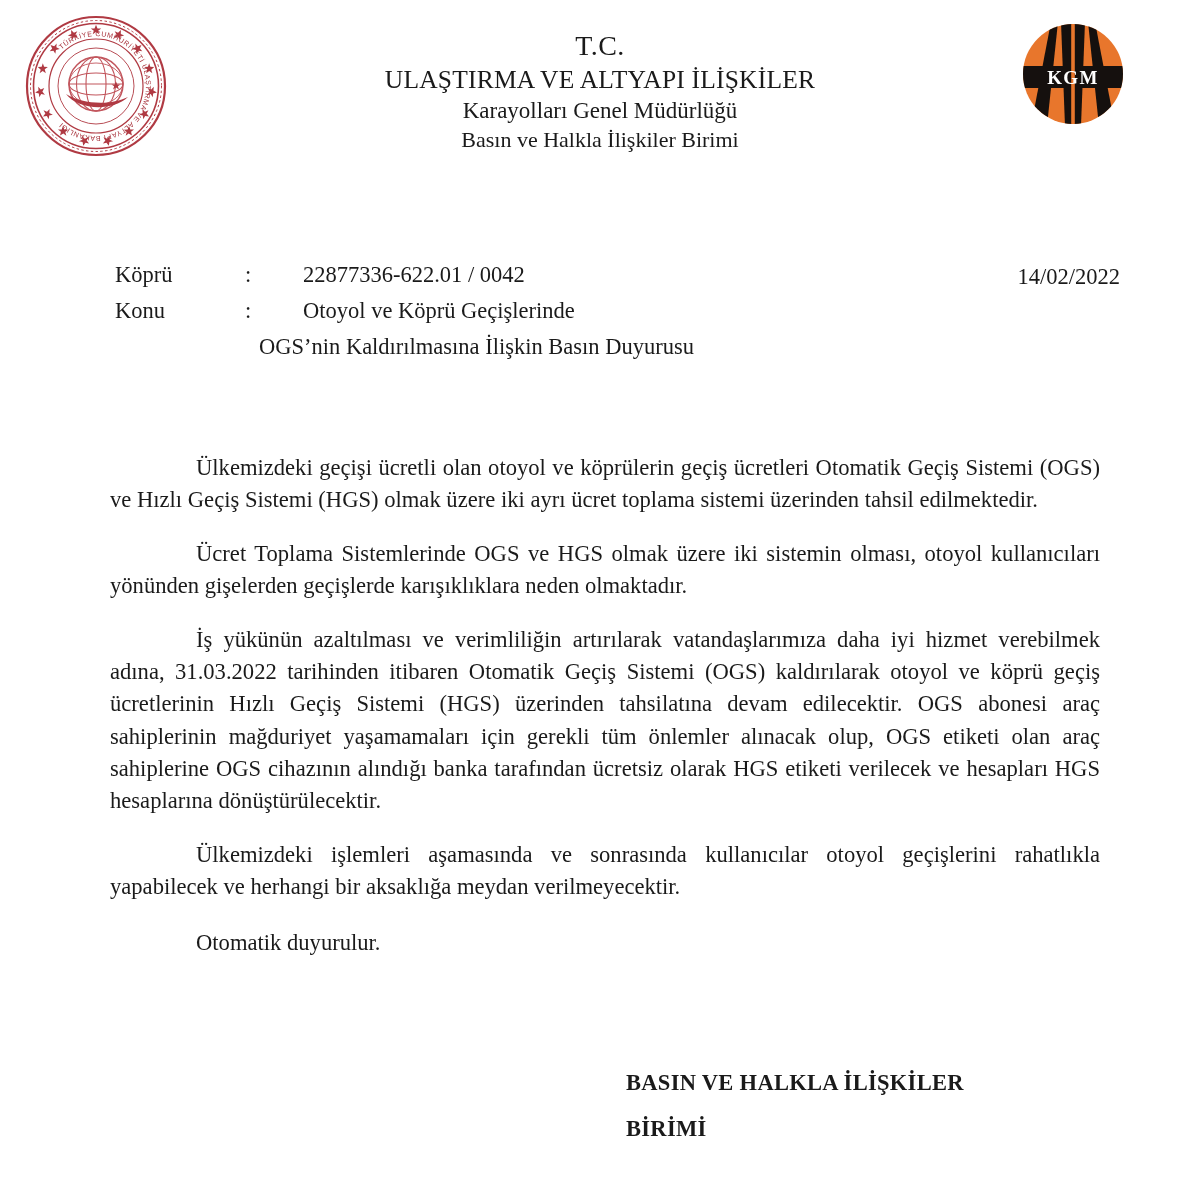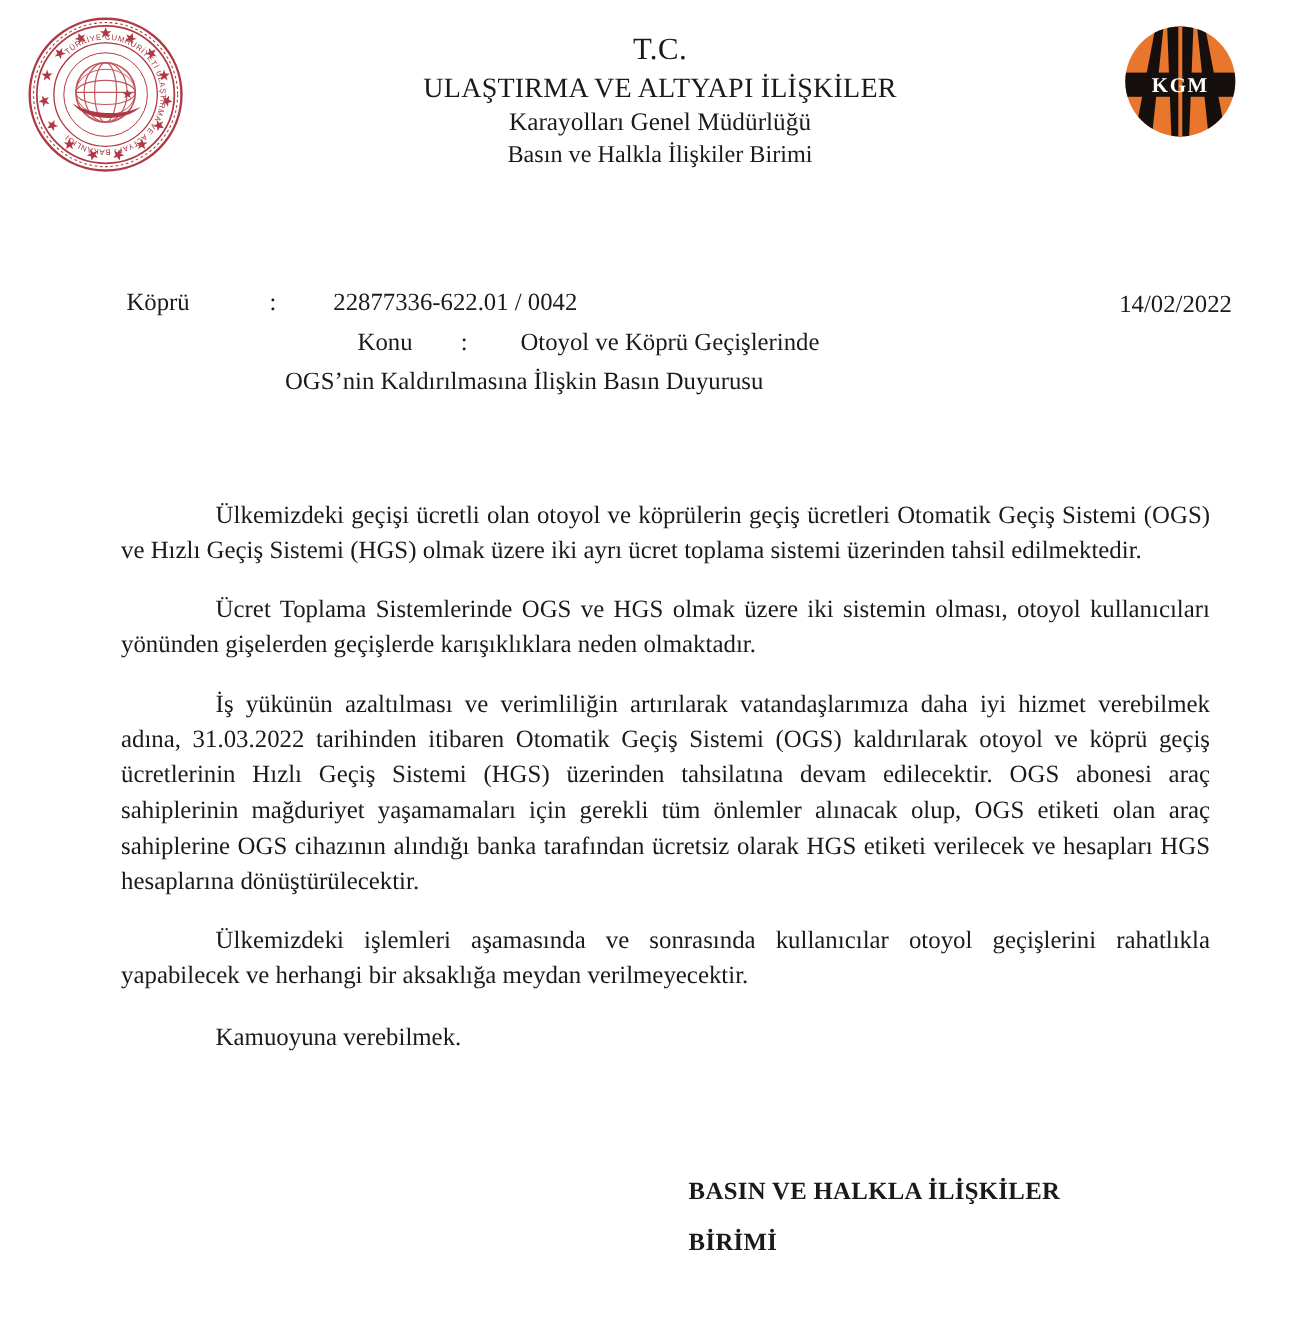--- a/index.html
+++ b/index.html
@@ -87,21 +87,21 @@
   }
   .meta-row .m-colon {
     display: inline-block;
     width: 14px;
   }
   .meta-row .m-value {
     display: inline;
     margin-left: 44px;
   }
   #meta-sayi  { top: 9px; }
-  #meta-konu  { top: 45px; text-align: center; }
+  #meta-konu  { top: 45px; }
   .meta-konu-second {
     position: absolute;
     left: 259px;
     top: 81px;
     font-size: 22.5px;
     line-height: 1.0;
   }
   .meta-date {
     position: absolute;
     right: 62px;
@@ -273,19 +273,19 @@
   <div class="meta-konu-second">OGS’nin Kaldırılmasına İlişkin Basın Duyurusu</div>
 
   <div class="meta-date">14/02/2022</div>
 </div>
 
 <div class="body-block">
   <p class="para">Ülkemizdeki geçişi ücretli olan otoyol ve köprülerin geçiş ücretleri Otomatik Geçiş Sistemi (OGS) ve Hızlı Geçiş Sistemi (HGS) olmak üzere iki ayrı ücret toplama sistemi üzerinden tahsil edilmektedir.</p>
   <p class="para">Ücret Toplama Sistemlerinde OGS ve HGS olmak üzere iki sistemin olması, otoyol kullanıcıları yönünden gişelerden geçişlerde karışıklıklara neden olmaktadır.</p>
   <p class="para">İş yükünün azaltılması ve verimliliğin artırılarak vatandaşlarımıza daha iyi hizmet verebilmek adına, 31.03.2022 tarihinden itibaren Otomatik Geçiş Sistemi (OGS) kaldırılarak otoyol ve köprü geçiş ücretlerinin Hızlı Geçiş Sistemi (HGS) üzerinden tahsilatına devam edilecektir. OGS abonesi araç sahiplerinin mağduriyet yaşamamaları için gerekli tüm önlemler alınacak olup, OGS etiketi olan araç sahiplerine OGS cihazının alındığı banka tarafından ücretsiz olarak HGS etiketi verilecek ve hesapları HGS hesaplarına dönüştürülecektir.</p>
   <p class="para">Ülkemizdeki işlemleri aşamasında ve sonrasında kullanıcılar otoyol geçişlerini rahatlıkla yapabilecek ve herhangi bir aksaklığa meydan verilmeyecektir.</p>
-  <p class="para closing">Kamuoyuna verebilmek.</p>
+  <p class="para closing">Otomatik duyurulur.</p>
 </div>
 
 <div class="signature">
   <span>BASIN VE HALKLA İLİŞKİLER</span>
   <span class="sig-line2">BİRİMİ</span>
 </div>
 
 </body></html>

